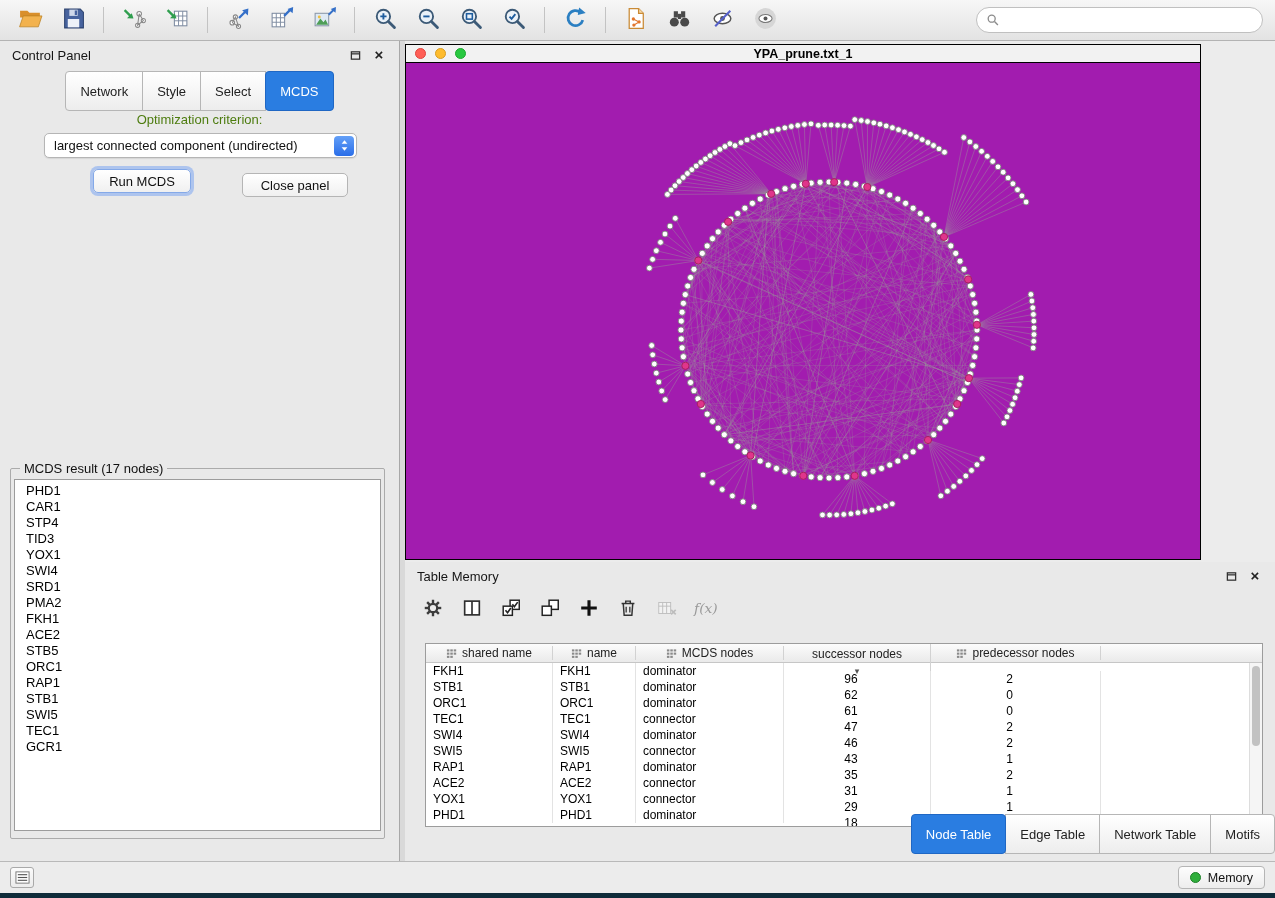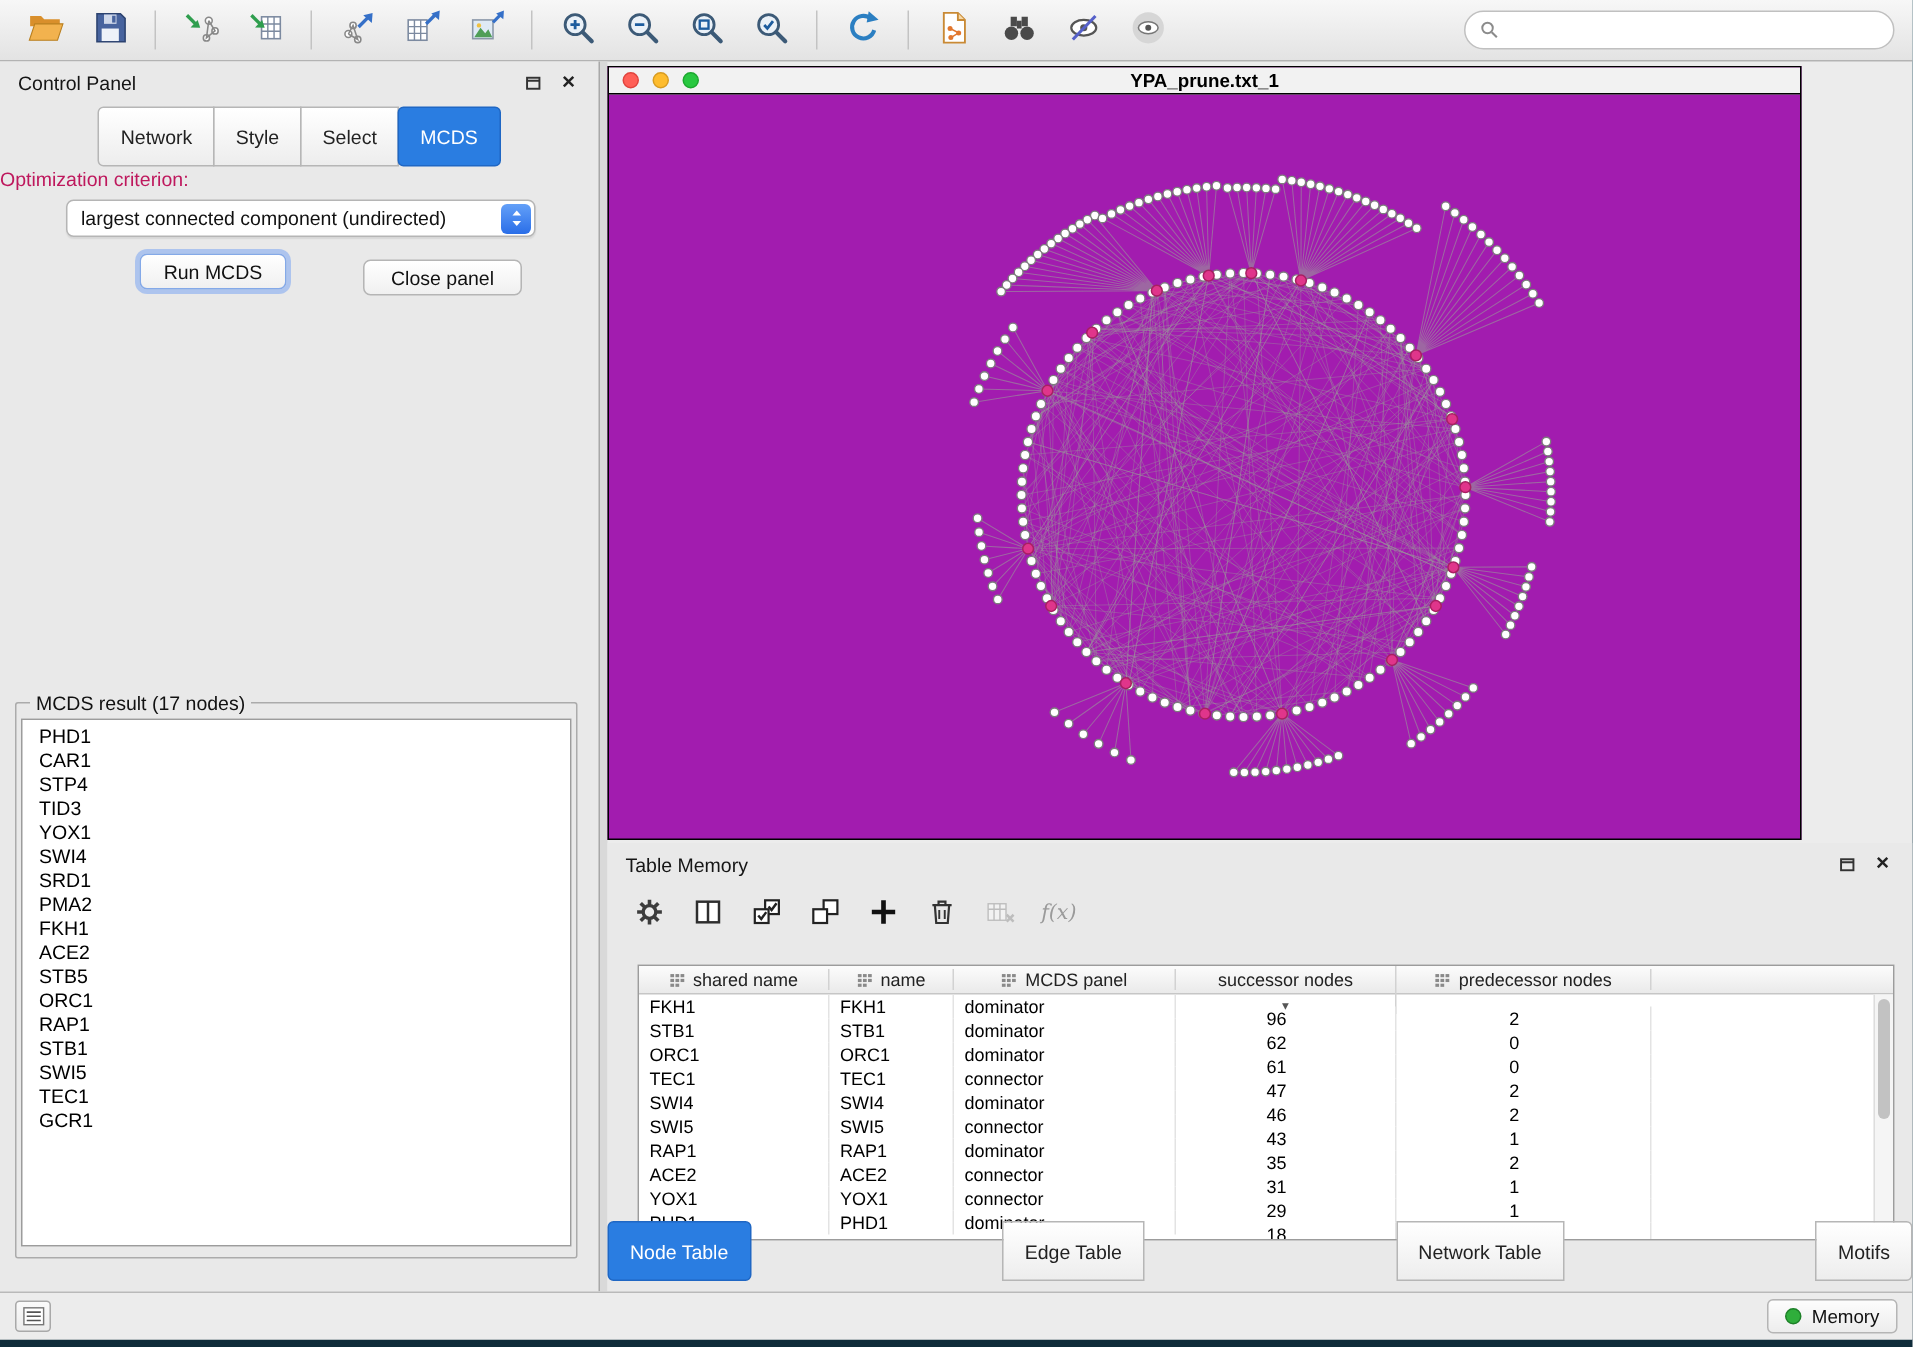--- a/index.html
+++ b/index.html
@@ -36,21 +36,21 @@
 
   
   .control-panel { position:absolute; top:41px; left:0; width:400px; bottom:32px;
     background:#e9e9e9; border-right:1px solid #a8a8a8; }
   .cp-tabs { display:flex; justify-content:center; margin-top:2px; padding-bottom:6px; }
   .cp-tab, .tp-tab { font:13px "Liberation Sans",sans-serif; padding:3px 14px; height:40px;
     background:linear-gradient(#ffffff,#ededed); border:1px solid #b6b6b6; color:#222; margin-left:-1px; }
   .cp-tab:first-child, .tp-tab:first-child { border-radius:4px 0 0 4px; margin-left:0; }
   .cp-tab.active, .tp-tab.active { background:#2a7de1; color:#fff; border-color:#1f67c4; border-radius:4px; position:relative; z-index:2; }
   .cp-tab:last-child:not(.active), .tp-tab:last-child:not(.active) { border-radius:0 4px 4px 0; }
-  .cp-label { position:absolute; top:71px; left:0; width:100%; text-align:left; font-size:13px; color:#be185d; }
+  .cp-label { position:absolute; top:71px; left:0; width:100%; text-align:center; font-size:13px; color:#4d7c0f; }
   .dropdown { position:absolute; top:92px; left:44px; width:313px; height:25px; background:#fff;
     border:1px solid #b5b5b5; border-radius:5px; display:flex; align-items:center; padding:0 2px 0 9px;
     box-shadow:0 1px 1px rgba(0,0,0,.08); }
   .dd-text { flex:1; font-size:13px; color:#111; white-space:nowrap; overflow:hidden; }
   .dd-stepper { width:20px; height:20px; border-radius:4px; background:linear-gradient(#63a0f8,#2a6ee8);
     display:flex; align-items:center; justify-content:center; }
   .dd-stepper svg { width:9px; height:13px; }
   .mac-btn { position:absolute; height:24px; background:linear-gradient(#ffffff,#f0f0f0);
     border:1px solid #b5b5b5; border-radius:5px; font:13px "Liberation Sans",sans-serif; color:#111; }
   .btn-run { top:128px; left:93px; width:98px; border-color:#84a9e8; box-shadow:0 0 0 3px rgba(90,145,245,.42); }
@@ -91,21 +91,21 @@
   .t-col.filler, .t-cell.filler { flex:1; border-right:none; }
   .sort-ic svg { width:11px; height:11px; display:block; }
   .chev { font-size:9px; color:#555; }
   .t-body { position:absolute; top:19px; left:0; right:13px; bottom:0; }
   .t-row { display:flex; height:16px; align-items:center; }
   .t-cell { font-size:12px; color:#000; height:100%; line-height:16px; padding-left:7px;
     border-right:1px solid #e3e3e3; overflow:hidden; flex:none; }
   .t-cell.num { text-align:center; padding-right:12px; padding-left:0;margin-top:16px; }
   .t-vscroll { position:absolute; top:19px; right:0; bottom:0; width:13px; background:#f5f5f5; border-left:1px solid #ddd; }
   .t-thumb { position:absolute; top:3px; left:2px; width:8px; height:80px; background:#c2c2c2; border-radius:4px; }
-  .tp-tabs { position:absolute; bottom:7px; left:0; width:100%; display:flex; justify-content:space-between; }
+  .tp-tabs { position:absolute; bottom:7px; left:0; width:100%; display:flex; justify-content:flex-end; }
 
   
   .statusbar { position:absolute; left:0; right:0; bottom:0; height:32px; background:#ececec;
     border-top:1px solid #b9b9b9; display:flex; align-items:center; padding:0 10px; }
   .sb-btn { width:24px; height:21px; border:1px solid #a9a9a9; background:linear-gradient(#fbfbfb,#ececec);
     border-radius:3px; display:flex; align-items:center; justify-content:center; }
   .sb-btn svg { width:15px; height:15px; }
   .memory-btn { margin-left:auto; height:23px; border:1px solid #b5b5b5; border-radius:4px;
     background:linear-gradient(#fdfdfd,#ededed); display:flex; align-items:center; gap:7px;
     padding:0 11px; font:12.5px "Liberation Sans",sans-serif; color:#111; }
@@ -693,21 +693,21 @@
                   <rect x="4.7" y="1.5" width="2.7" height="2.3"></rect>
                   <rect x="8.4" y="1.5" width="2.7" height="2.3"></rect>
                   <rect x="1" y="5" width="2.7" height="2.3"></rect>
                   <rect x="4.7" y="5" width="2.7" height="2.3"></rect>
                   <rect x="8.4" y="5" width="2.7" height="2.3"></rect>
                   <rect x="1" y="8.5" width="2.7" height="2.3"></rect>
                   <rect x="4.7" y="8.5" width="2.7" height="2.3"></rect>
                 </g>
               </svg>
             </span>
-            <span>MCDS panel</span>
+            <span>MCDS nodes</span>
           </div>
           <div class="t-col" style="width: 147px; flex-direction: column;">
             <span class="sort-ic">
               <svg viewBox="0 0 12 12">
                 <g fill="#8a8a8a">
                   <rect x="1" y="1.5" width="2.7" height="2.3"></rect>
                   <rect x="4.7" y="1.5" width="2.7" height="2.3"></rect>
                   <rect x="8.4" y="1.5" width="2.7" height="2.3"></rect>
                   <rect x="1" y="5" width="2.7" height="2.3"></rect>
                   <rect x="4.7" y="5" width="2.7" height="2.3"></rect>

